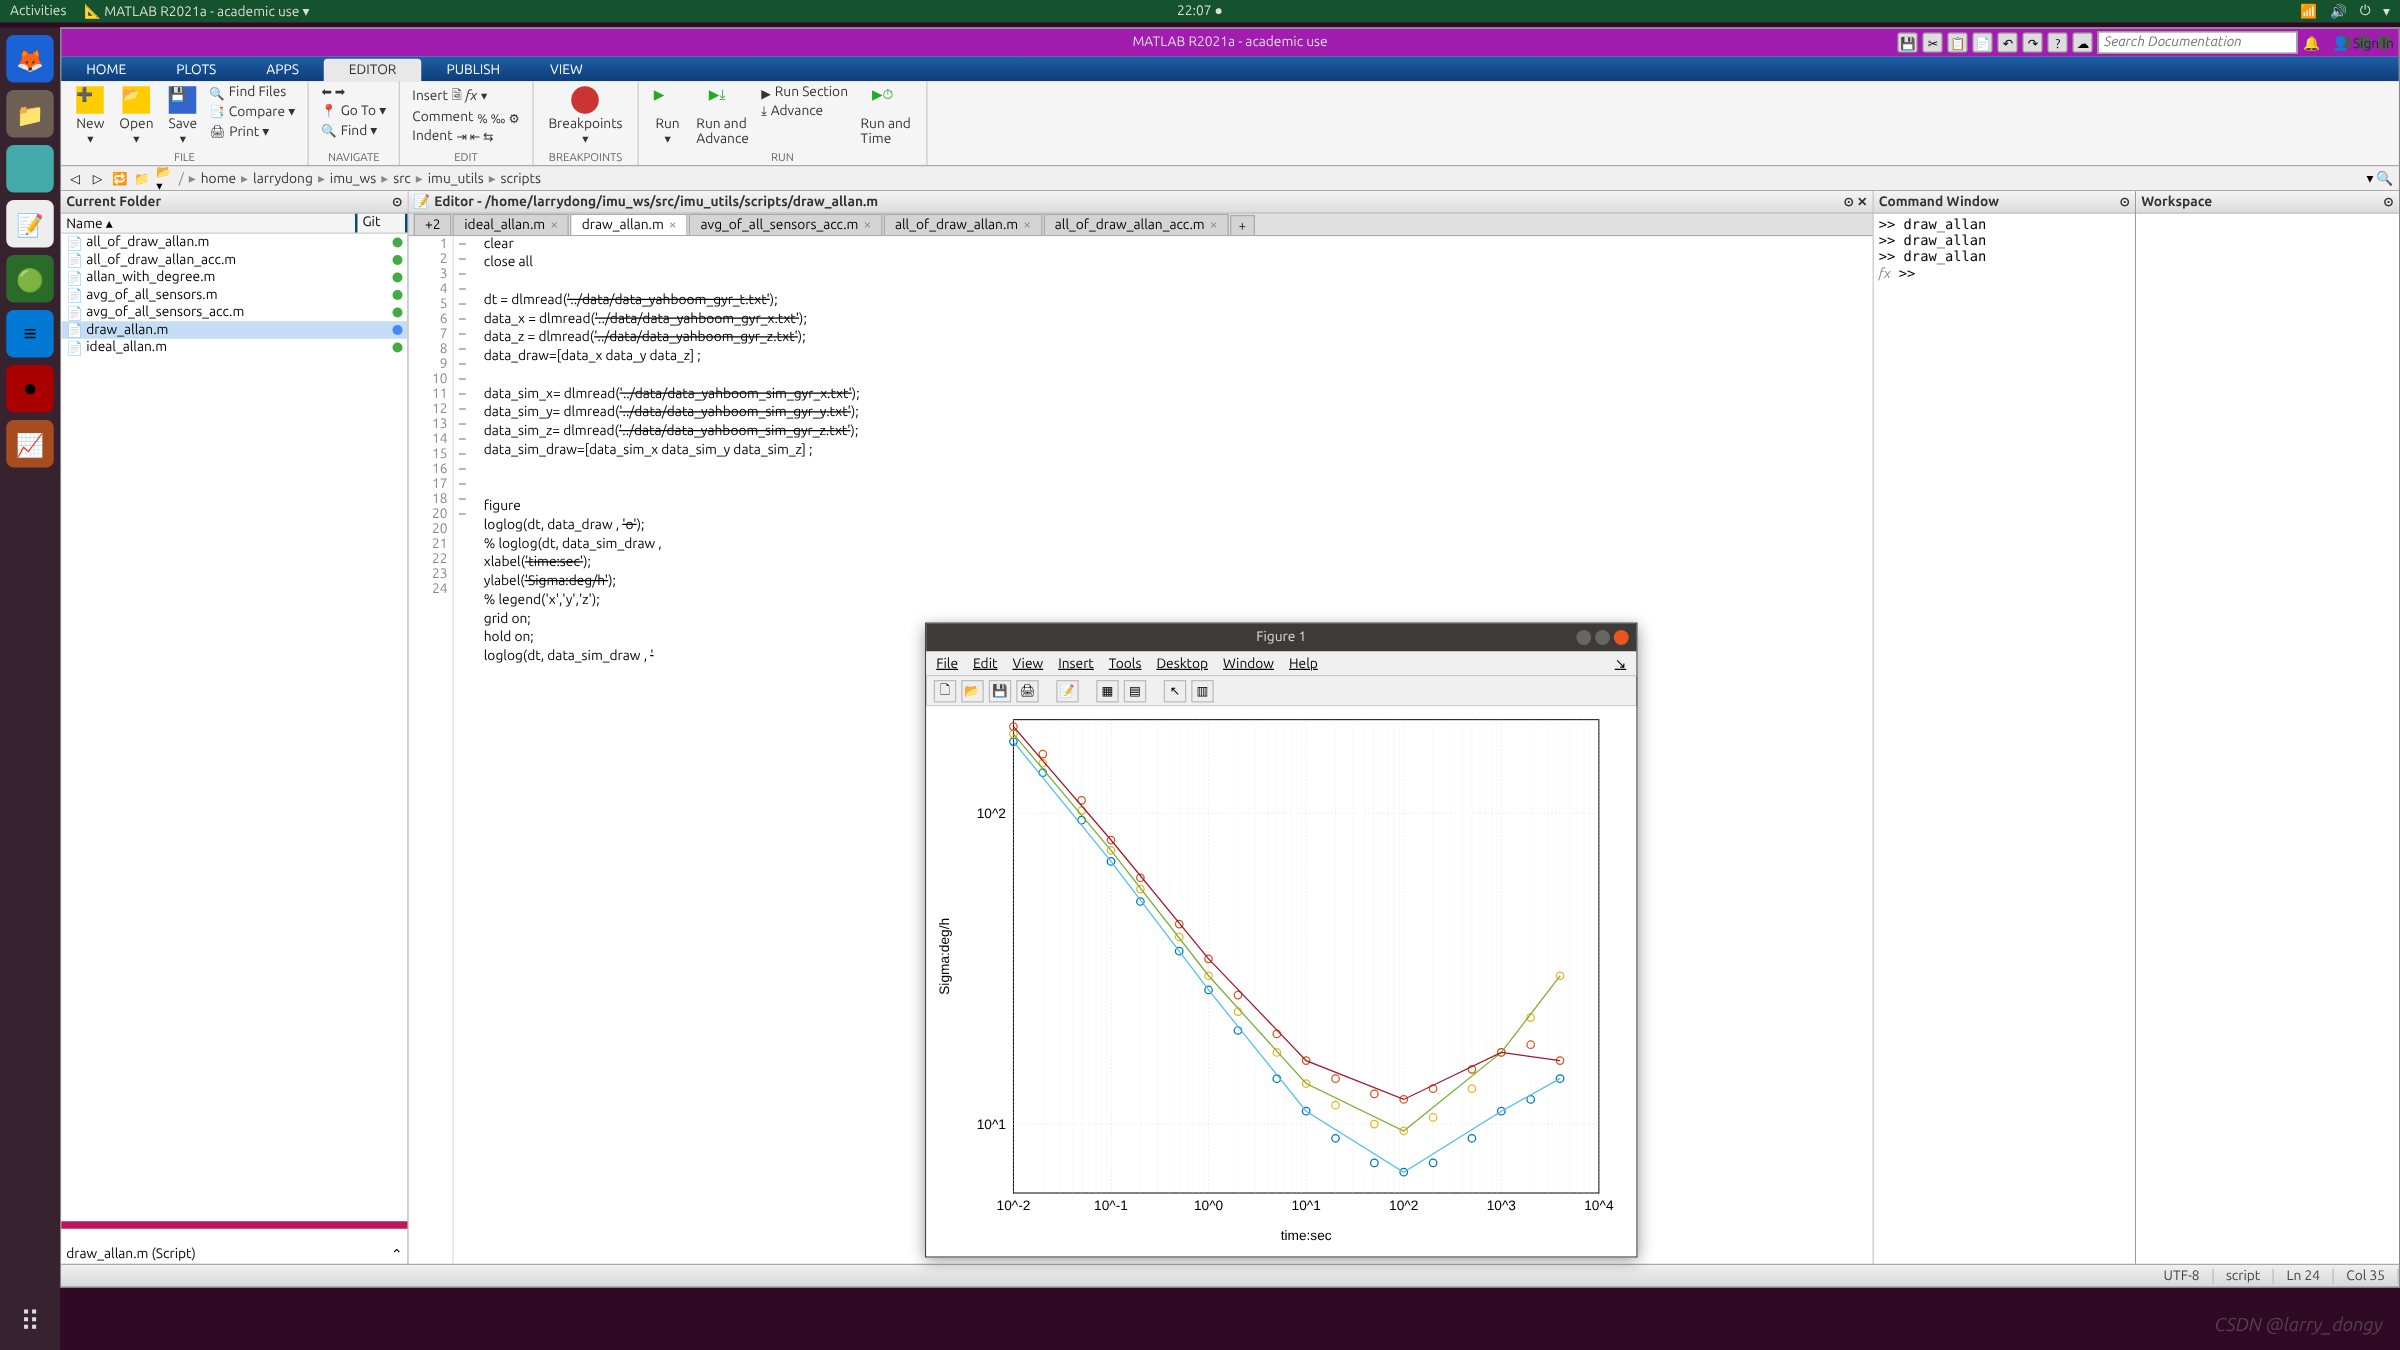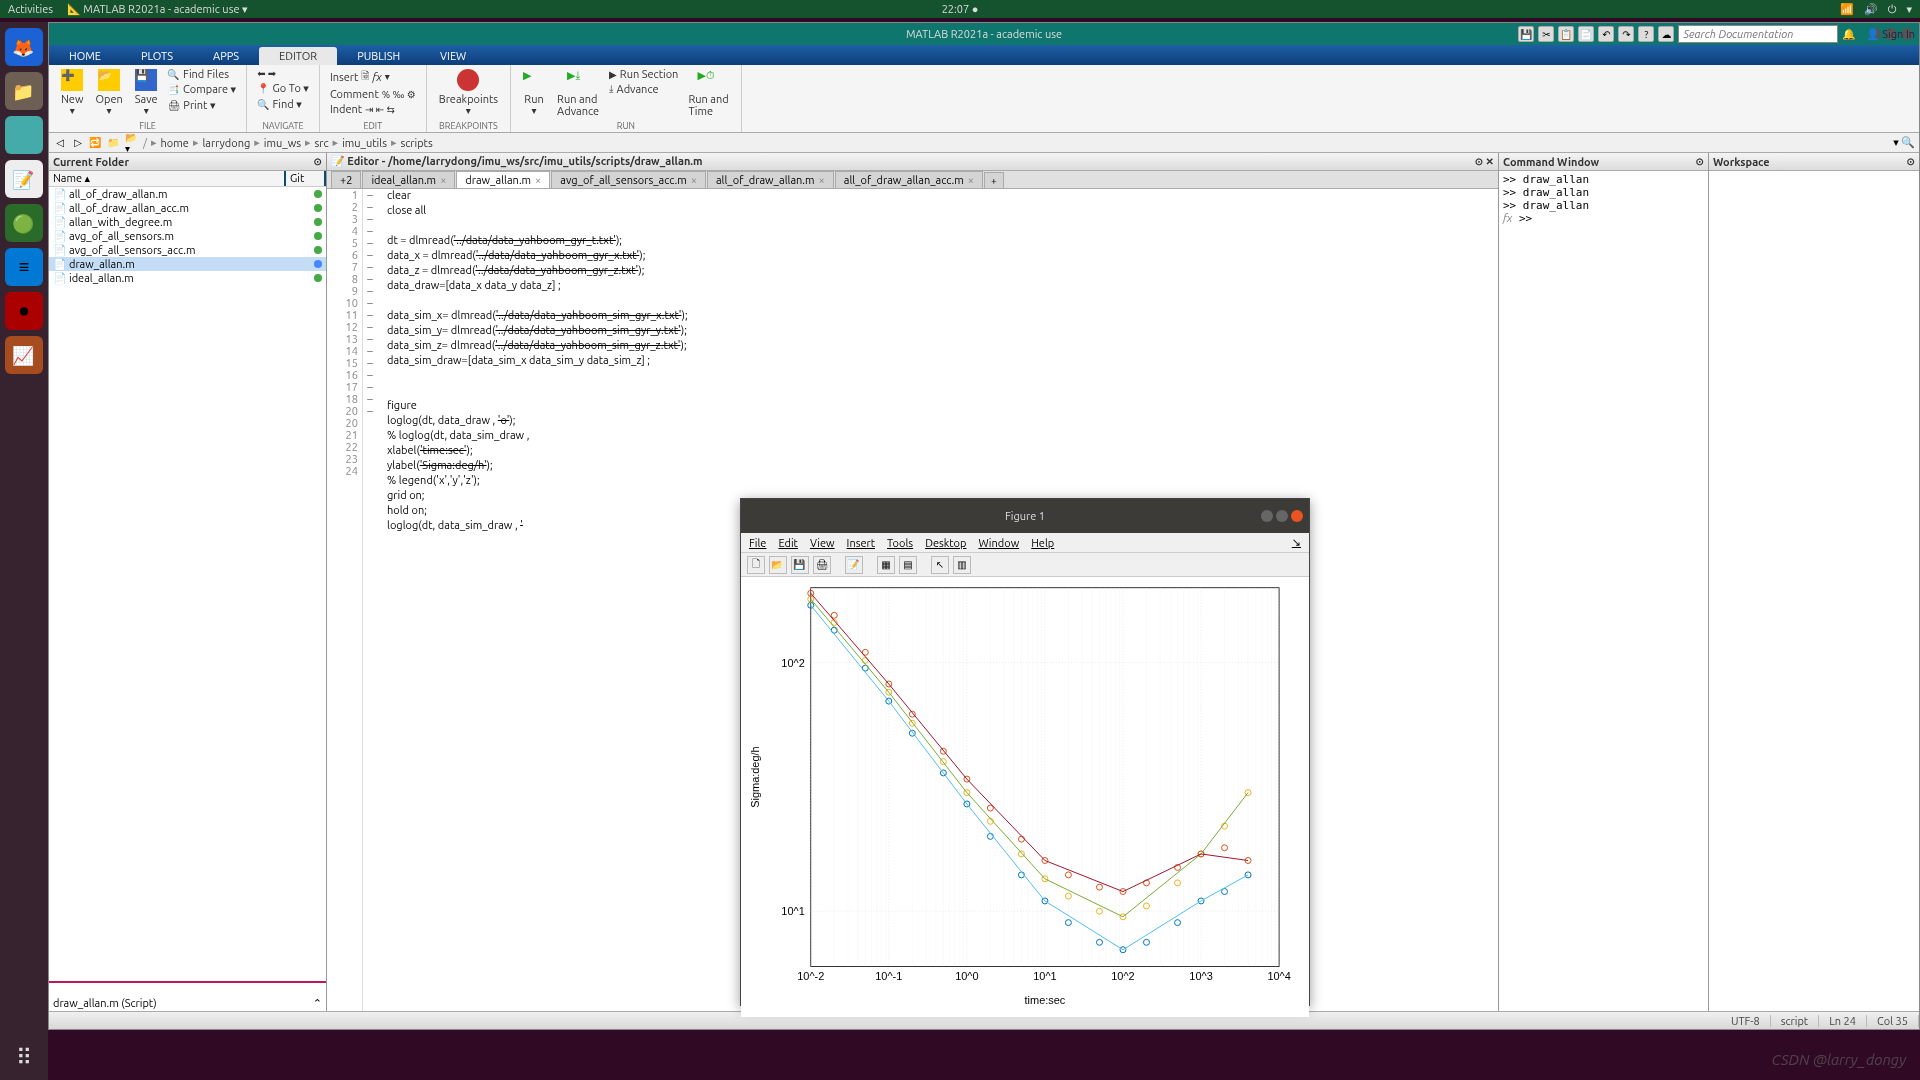--- a/index.html
+++ b/index.html
@@ -5,21 +5,21 @@
 *{box-sizing:border-box;margin:0;padding:0;font-family:Ubuntu,Arial,sans-serif;font-size:11px}
 body{width:1920px;height:1080px;background:#300A24;overflow:hidden;position:relative}
 .topbar{height:18px;background:#14532d;color:#ddd;display:flex;align-items:center;padding:0 8px;font-size:12px}
 .topbar-left{display:flex;gap:14px}
 .topbar-center{position:absolute;left:50%;transform:translateX(-50%)}
 .topbar-right{margin-left:auto;display:flex;gap:10px}
 .launcher{position:absolute;left:0;top:22px;width:48px;height:calc(100% - 22px);background:rgba(60,50,55,.6);display:flex;flex-direction:column;align-items:center;padding-top:6px;gap:6px}
 .launcher .licon{width:38px;height:38px;border-radius:6px;display:flex;align-items:center;justify-content:center;font-size:18px}
 .ff{background:#1a62d6;color:#ff9500}.files{background:#6e5f55;color:#fff}.term{background:#333}.notes{background:#eee}.vscode{background:#0078d4}.rec{background:#a00}.mat{background:#a64c1f}.dots{margin-top:auto;margin-bottom:10px;color:#ddd;font-size:22px}
 .matwin{position:absolute;left:48px;top:22px;right:0;height:1008px;background:#e8e8e8;display:flex;flex-direction:column;border:1px solid #888}
-.mattitle{height:22px;background:#0f766e;color:#ddd;display:flex;align-items:center;justify-content:center;position:relative}
+.mattitle{height:22px;background:#a21caf;color:#ddd;display:flex;align-items:center;justify-content:center;position:relative}
 .mattitle .winbtns{position:absolute;right:6px;display:flex;gap:4px}
 .winbtns span{width:12px;height:12px;border-radius:50%;background:#555;display:inline-block}
 .tabs{height:20px;background:linear-gradient(#1e5fa6,#0d3d7a);display:flex;align-items:end}
 .tab{padding:3px 20px;color:#fff;font-size:11px}
 .tab.active{background:#e8e8e8;color:#333;border-radius:3px 3px 0 0}
 .toolstrip{height:68px;background:#f5f5f5;border-bottom:1px solid #aaa;display:flex;position:relative}
 .tsright{position:absolute;right:4px;top:2px;display:flex;gap:4px;align-items:center}
 .tsright .icon{width:16px;height:16px;background:#ddd;border:1px solid #aaa;border-radius:2px;display:flex;align-items:center;justify-content:center;font-size:10px}
 .searchdoc{width:160px;height:18px;border:1px solid #888;background:#fff;padding:0 4px;color:#888;font-style:italic}
 .signin{color:#224;padding-left:6px}
@@ -40,39 +40,39 @@
 .panelhdr .pbtn{margin-left:auto;font-size:10px}
 .cf{width:278px}
 .cf .cols{height:16px;border-bottom:1px solid #ccc;display:flex;background:#f4f4f4;font-size:10px}
 .cf .cols div{padding:1px 4px;border-right:2px solid #0c4a6e}
 .cf .list{flex:1;overflow:auto}
 .cf .row{display:flex;align-items:center;padding:1px 4px;font-size:11px}
 .cf .row.sel{background:#c4ddf4}
 .cf .row .git{margin-left:auto;width:8px;height:8px;background:#4a4;border-radius:50%}
 .cf .row.sel .git{background:#48f}
 .cf .ficon{width:12px;height:12px;margin-right:4px}
-.cfdet{height:20px;border-top:2px solid #be185d;padding:14px 4px;font-size:11px}
+.cfdet{height:20px;border-top:6px solid #be185d;padding:14px 4px;font-size:11px}
 .editor{flex:1;display:flex;min-width:0}
 .etabs{height:18px;display:flex;background:#e0e0e0;border-bottom:1px solid #aaa;align-items:end;padding-left:4px}
 .etab{padding:2px 8px;background:#d4d4d4;border:1px solid #aaa;border-bottom:none;margin-right:1px;font-size:10px;display:flex;gap:4px}
 .etab.active{background:#fff}
 .etab .x{color:#888}
 .plus{padding:2px 6px}
 .code{flex:1;background:#fff;font-family:'DejaVu Sans Mono',monospace;font-size:12px;display:flex;overflow:hidden}
 .gutter{width:36px;text-align:right;padding-right:4px;color:#888;border-right:1px solid #ddd}
 .gutmark{width:14px;text-align:center;color:#666}
 .codelines{flex:1;padding-left:10px}
 .codelines .line{height:15px;white-space:pre}
 .cwpanel{width:210px}
 .cwbody{flex:1;padding:2px 4px;font-family:monospace;font-size:11px;background:#fff}
 .wspanel{width:210px;border-right:none}
 .status{height:18px;background:linear-gradient(#f0f0f0,#d8d8d8);border-top:1px solid #aaa;display:flex;align-items:center;font-size:10px;color:#444}
 .status div{padding:0 10px;border-right:1px solid #bbb}
 .figwin{position:absolute;left:740px;top:498px;width:570px;height:508px;background:#f0f0f0;border:1px solid #444;box-shadow:0 3px 12px rgba(0,0,0,.4)}
-.figtitle{height:34px;background:#3c3b37;color:#ddd;display:flex;align-items:center;justify-content:center;position:relative}
+.figtitle{height:22px;background:#3c3b37;color:#ddd;display:flex;align-items:center;justify-content:center;position:relative}
 .figtitle .winbtns{position:absolute;right:6px;display:flex;gap:3px}
 .figtitle .winbtns span:nth-child(1){background:#666}.figtitle .winbtns span:nth-child(2){background:#666}.figtitle .winbtns span:nth-child(3){background:#e95420}
 .figmenu{height:20px;background:#f0f0f0;display:flex;gap:12px;padding:0 8px;align-items:center;font-size:11px;border-bottom:1px solid #ccc}
 .figmenu span{text-decoration:underline}
 .figtools{height:24px;display:flex;gap:4px;padding:2px 6px;border-bottom:1px solid #ccc;align-items:center}
 .figtools .ft{width:18px;height:18px;border:1px solid #bbb;background:#eee;font-size:10px;display:flex;align-items:center;justify-content:center}
 .figplot{flex:1;background:#fff;position:relative;height:calc(100% - 66px)}
 svg text{font-family:Arial;font-size:11px}
 .wm{position:absolute;right:14px;bottom:12px;color:rgba(120,120,120,.5);font-size:15px;font-style:italic}
 </style>

